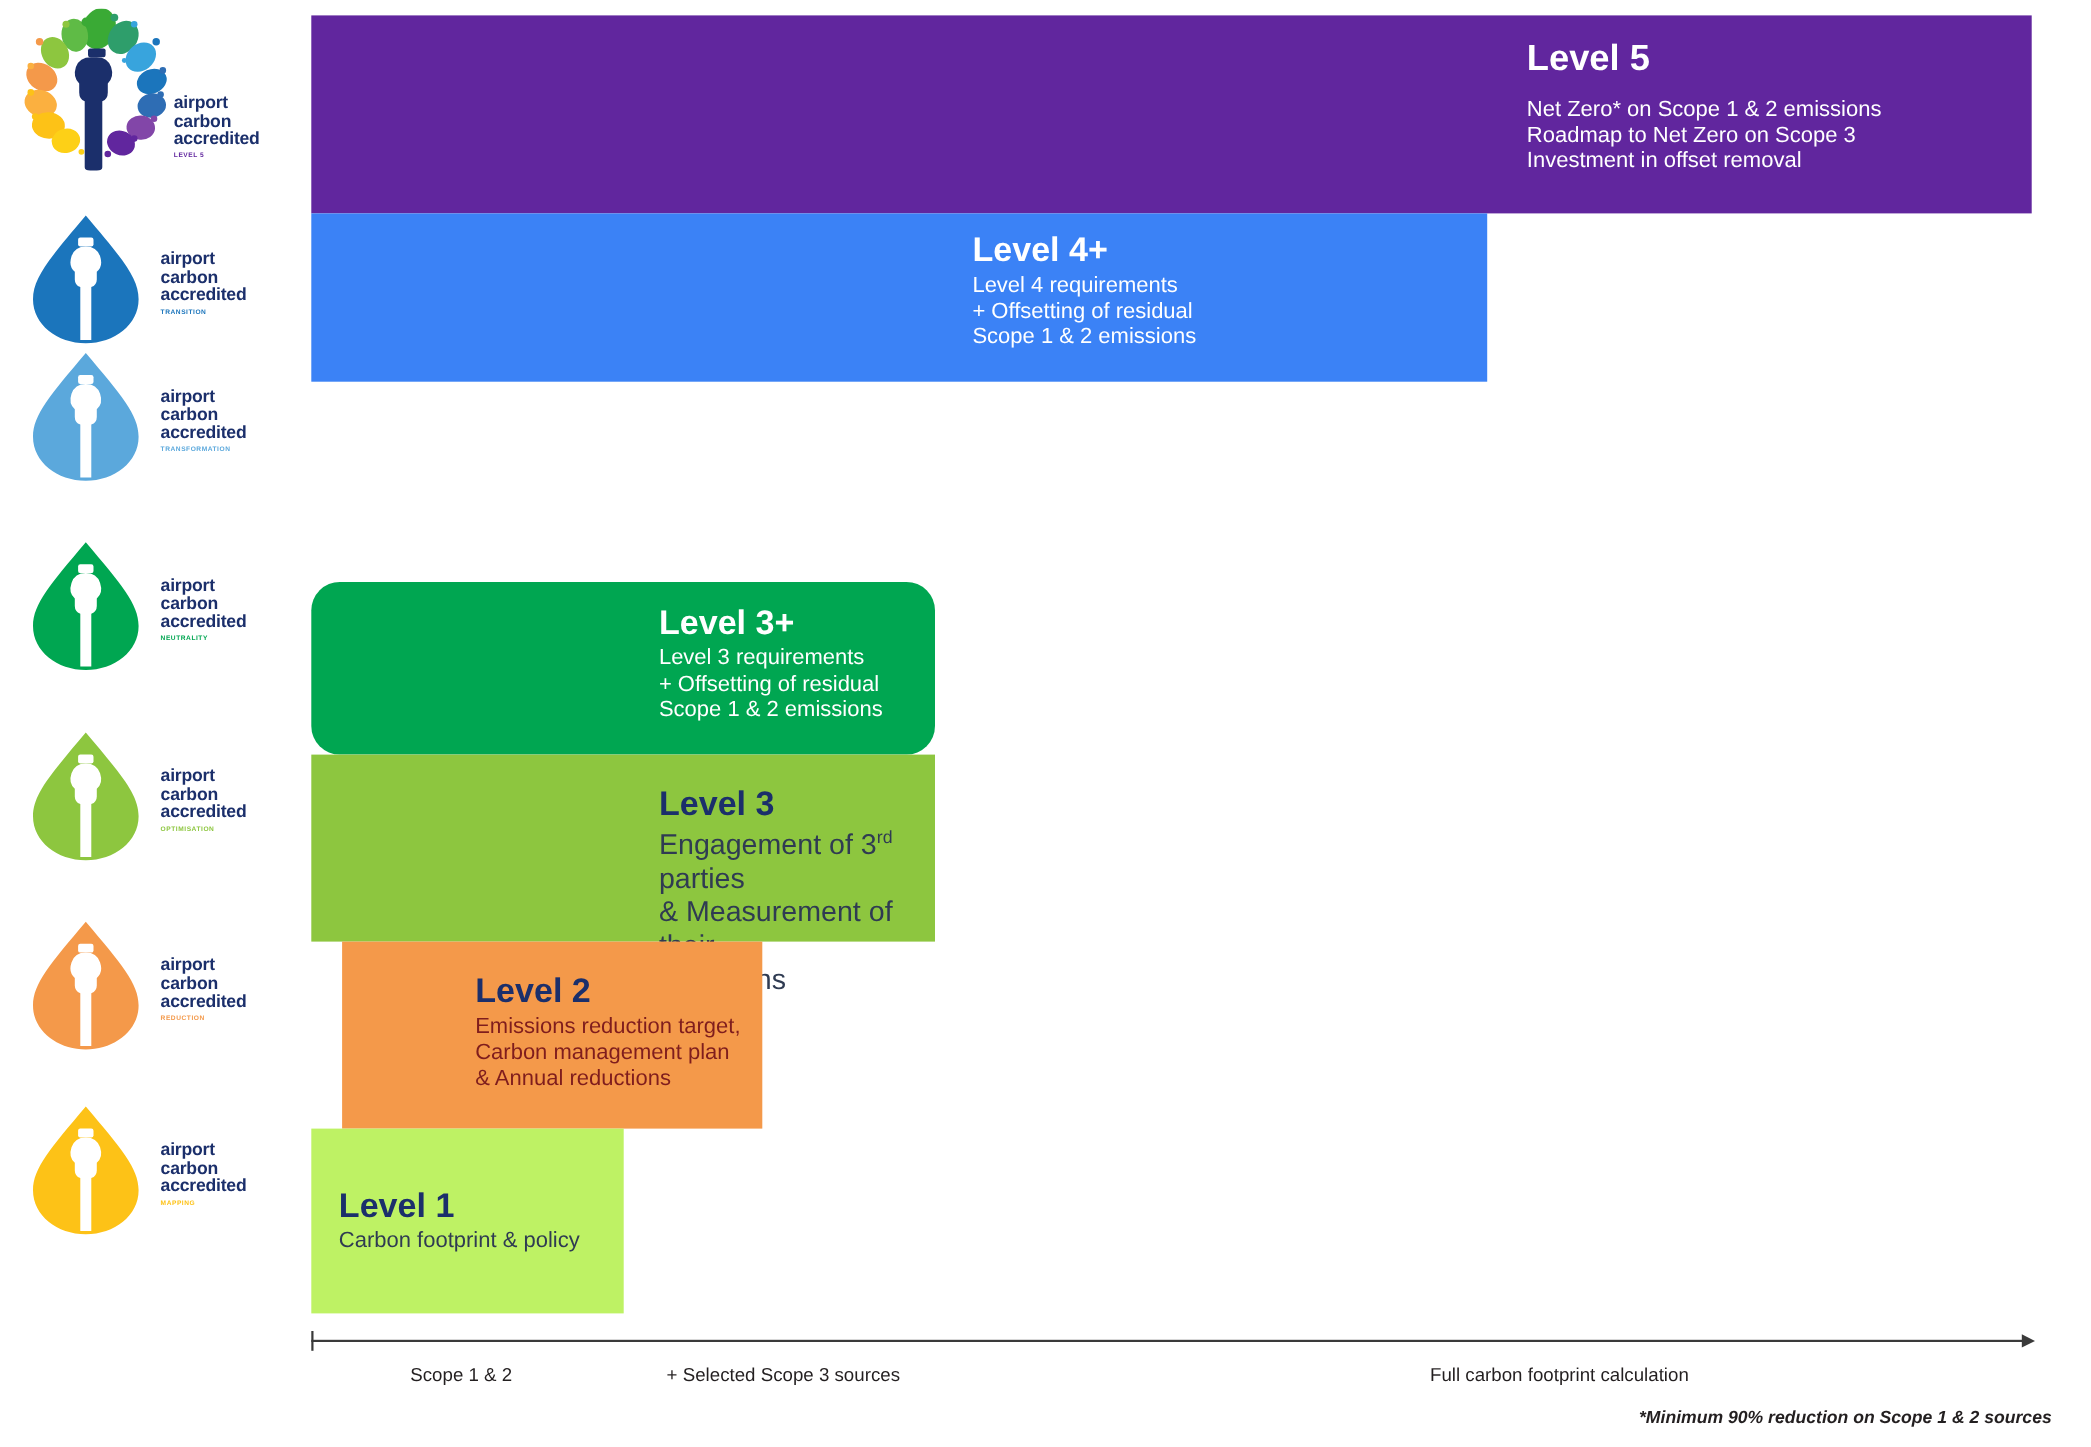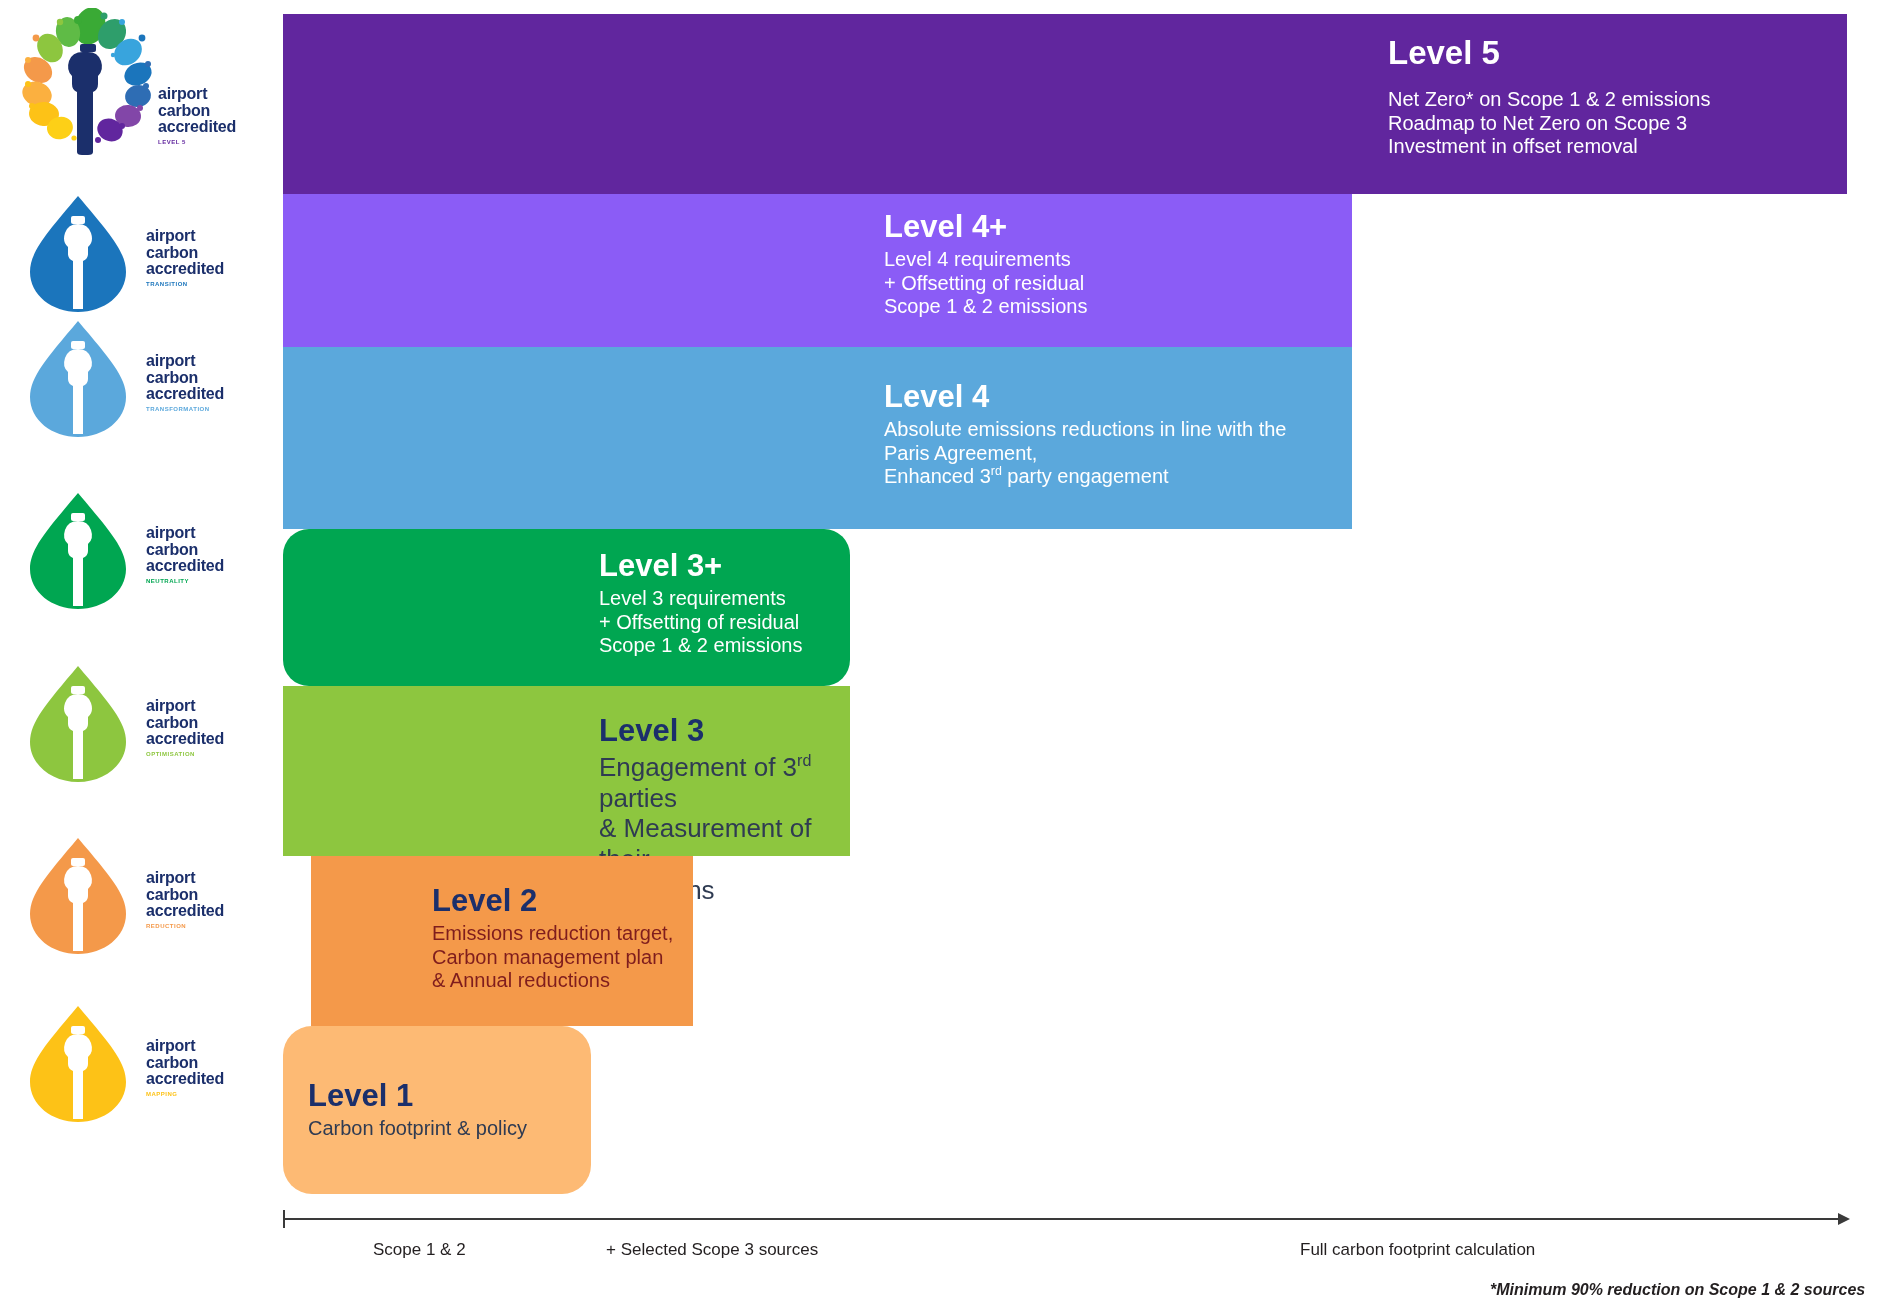--- a/index.html
+++ b/index.html
@@ -181,41 +181,31 @@
     <div class="txt" style="left:1105px;top:22px;color:#ffffff;">
       <div class="ttl" style="font-size:33px;">Level 5</div>
       <div class="body" style="font-size:20px;margin-top:19px;">
         <div>Net Zero* on Scope 1 &amp; 2 emissions</div>
         <div>Roadmap to Net Zero on Scope 3</div>
         <div>Investment in offset removal</div>
       </div>
     </div>
   </div>
 
-  <div class="bar" style="left:283px;top:194px;width:1069px;height:153px;background:#8b5cf6;">
+  <div class="bar" style="left:283px;top:194px;width:1069px;height:153px;background:#3b82f6;">
     <div class="txt" style="left:601px;top:17px;color:#ffffff;">
       <div class="ttl" style="font-size:31px;">Level 4+</div>
       <div class="body" style="font-size:20px;margin-top:6px;">
         <div>Level 4 requirements</div>
         <div>+ Offsetting of residual</div>
         <div>Scope 1 &amp; 2 emissions</div>
       </div>
     </div>
   </div>
 
-  <div class="bar" style="left:283px;top:347px;width:1069px;height:182px;background:#5BA8DC;">
-    <div class="txt" style="left:601px;top:34px;color:#ffffff;">
-      <div class="ttl" style="font-size:31px;">Level 4</div>
-      <div class="body" style="font-size:20px;margin-top:6px;">
-        <div>Absolute emissions reductions in line with the</div>
-        <div>Paris Agreement,</div>
-        <div>Enhanced 3<span class="sup">rd</span> party engagement</div>
-      </div>
-    </div>
-  </div>
 
   <div class="bar" style="left:283px;top:529px;width:567px;height:157px;background:#00A651;border-radius:26px;">
     <div class="txt" style="left:316px;top:21px;color:#ffffff;">
       <div class="ttl" style="font-size:31px;">Level 3+</div>
       <div class="body" style="font-size:20px;margin-top:6px;">
         <div>Level 3 requirements</div>
         <div>+ Offsetting of residual</div>
         <div>Scope 1 &amp; 2 emissions</div>
       </div>
     </div>
@@ -236,21 +226,21 @@
     <div class="txt" style="left:121px;top:29px;color:#1b2f6b;">
       <div class="ttl" style="font-size:31px;">Level 2</div>
       <div class="body" style="font-size:20px;margin-top:6px;color:#7f1d1d;">
         <div>Emissions reduction target,</div>
         <div>Carbon management plan</div>
         <div>&amp; Annual reductions</div>
       </div>
     </div>
   </div>
 
-  <div class="bar" style="left:283px;top:1026px;width:308px;height:168px;background:#fdba74;border-radius:29px;">
+  <div class="bar" style="left:283px;top:1026px;width:284px;height:168px;background:#bef264;">
     <div class="txt" style="left:25px;top:54px;color:#1b2f6b;">
       <div class="ttl" style="font-size:31px;">Level 1</div>
       <div class="body" style="font-size:20px;margin-top:6px;color:#2f3b52;">
         <div>Carbon footprint &amp; policy</div>
       </div>
     </div>
   </div>
 
   <div class="axis-line" style="left:283px;top:1218px;width:1557px;"></div>
   <div class="axis-head" style="left:1838px;top:1213px;"></div>

